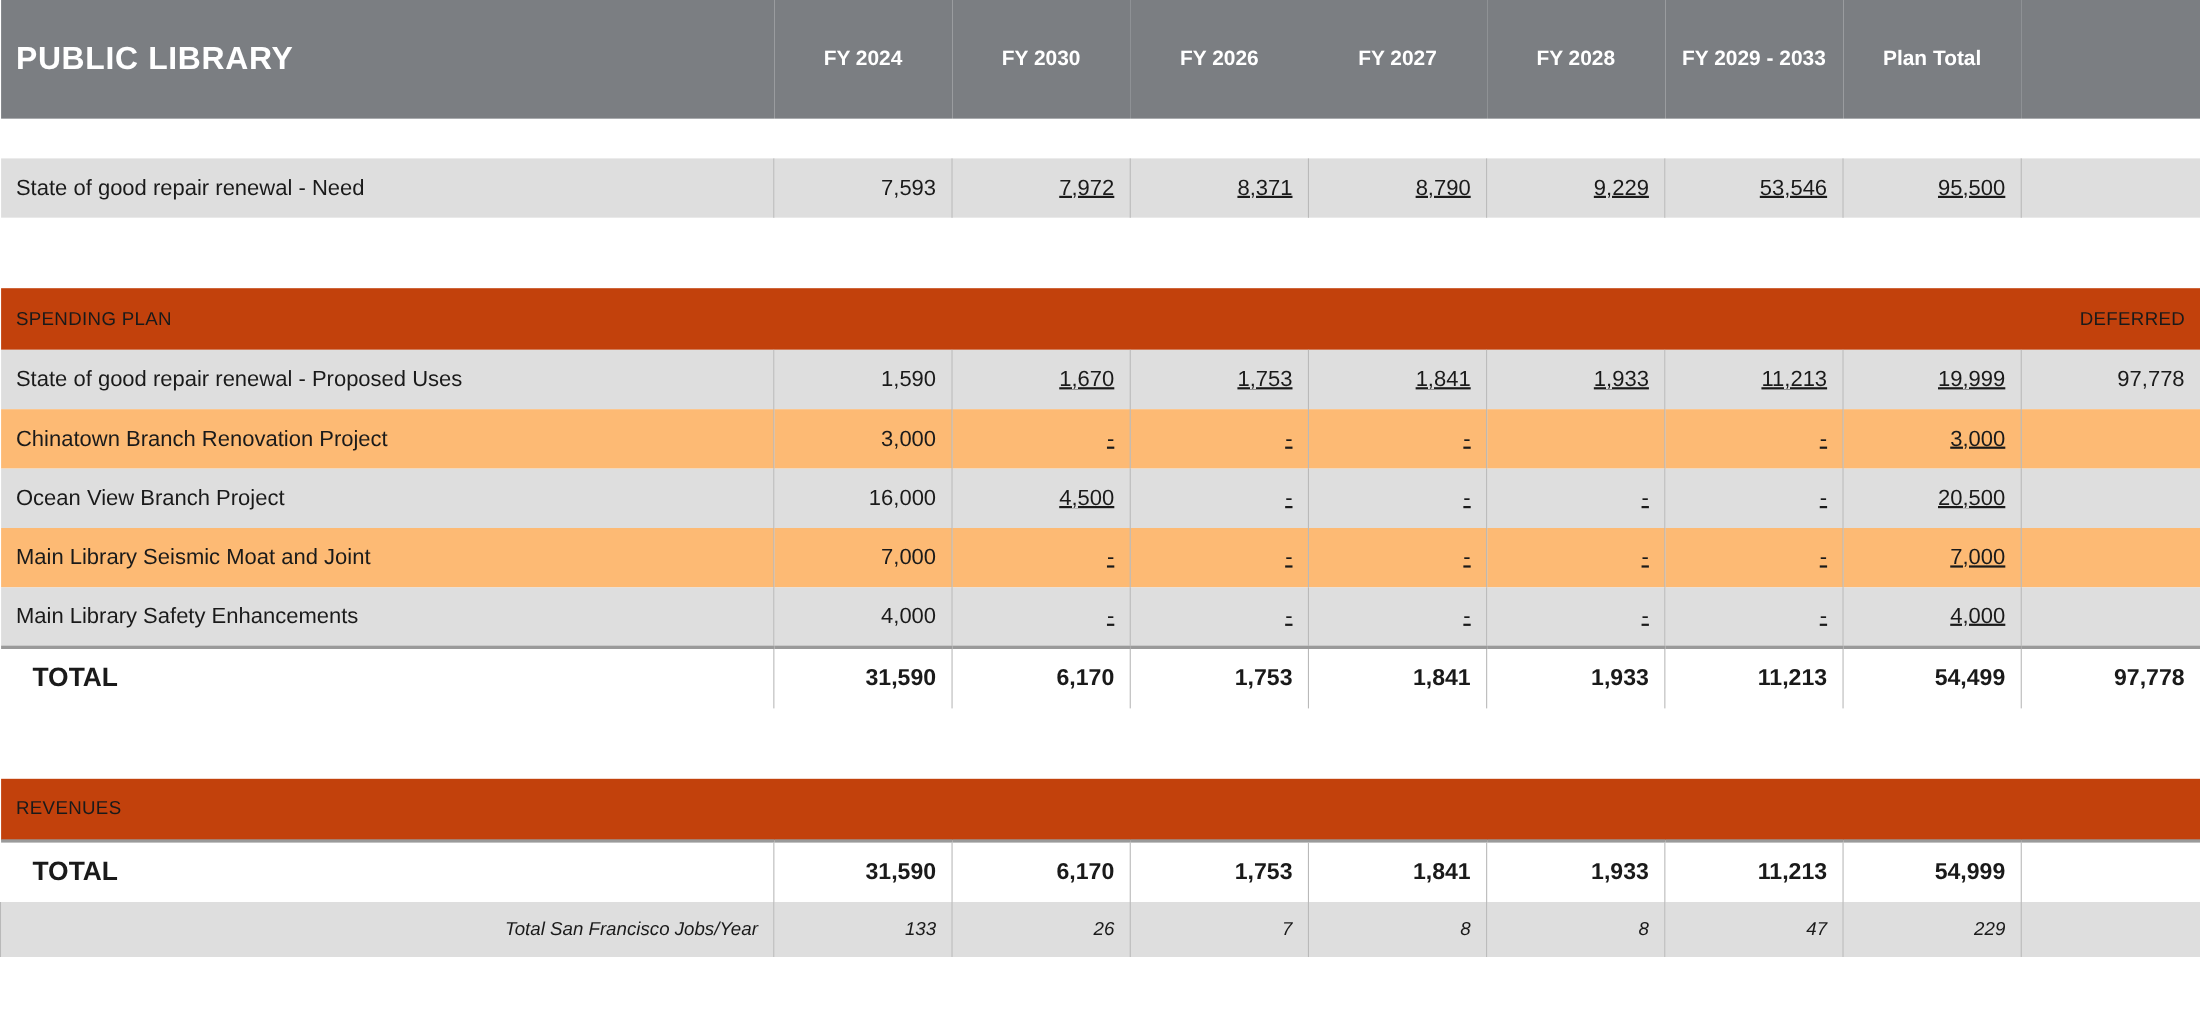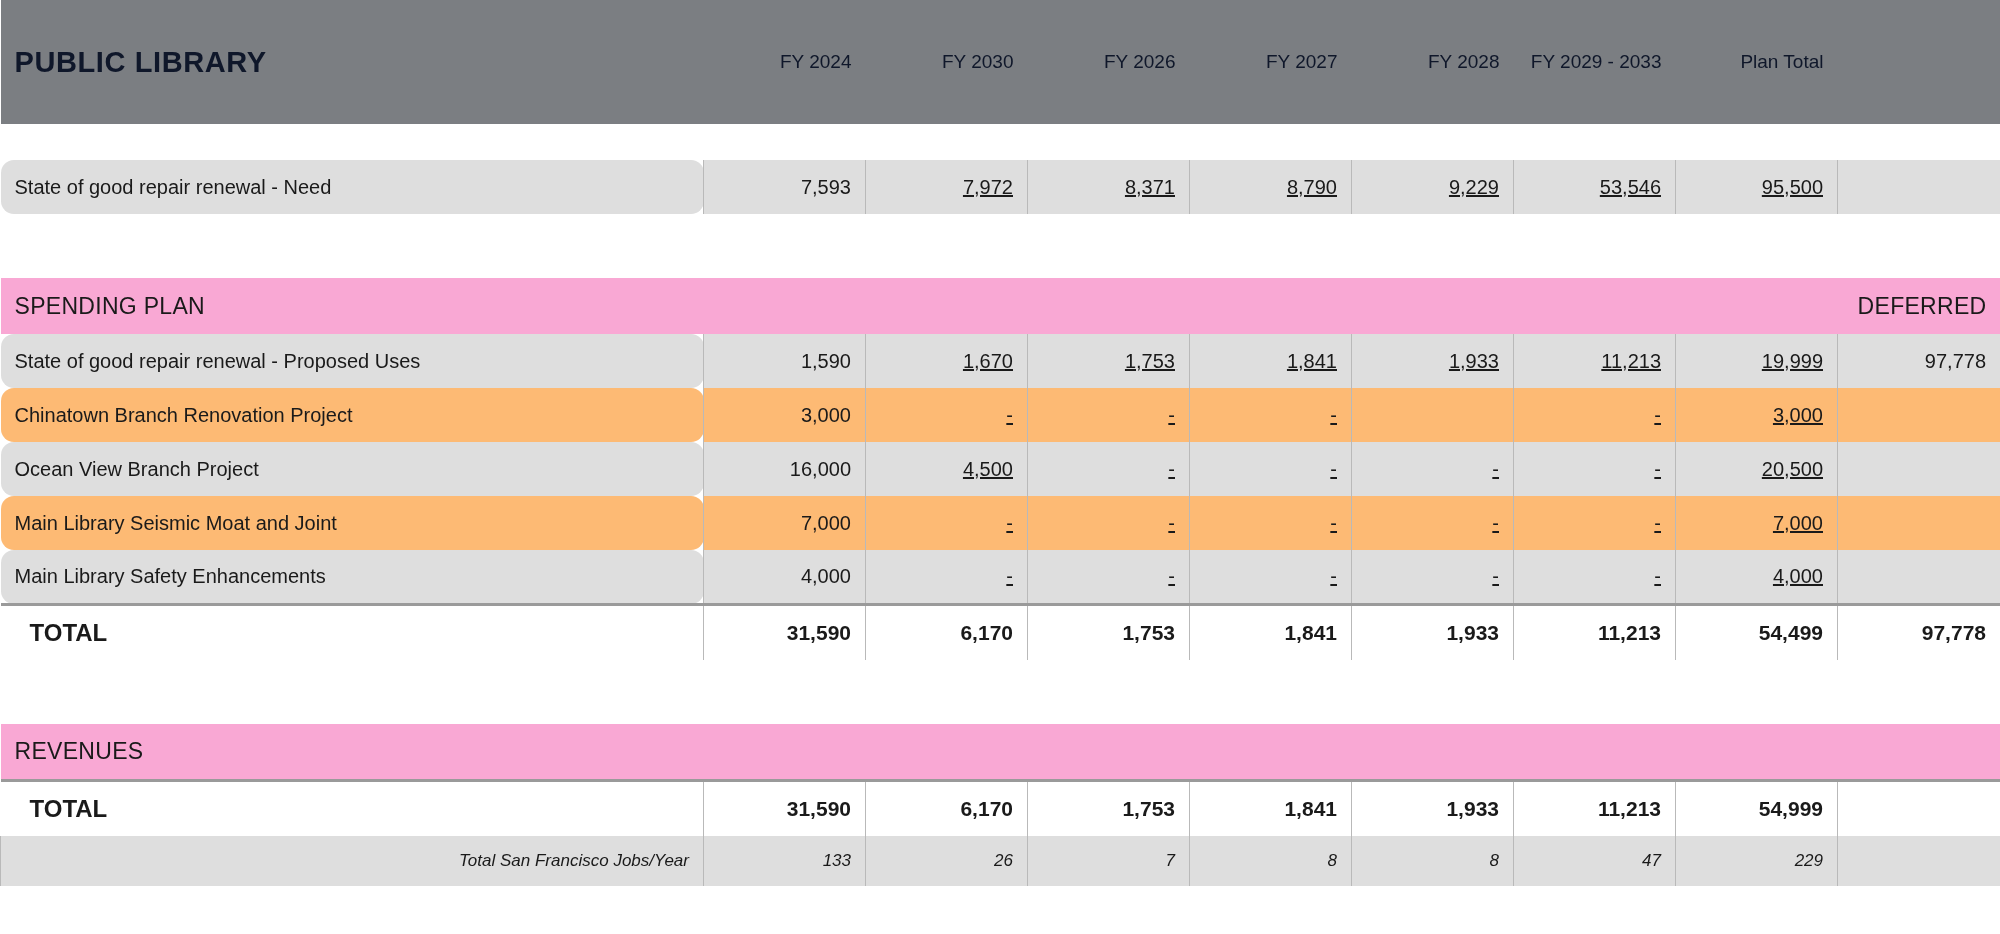--- a/index.html
+++ b/index.html
@@ -25,48 +25,48 @@
   }
   
   col.c-label    { width: 703px; }
   col.c-year     { width: 162px; }
   col.c-plan     { width: 162px; }
   col.c-deferred { width: 163px; }
 
   
   tr.header-row td {
     background: #7b7e82;
-    color: #0f172a;
-    height: 124px;
+    color: #ffffff;
+    height: 108px;
     vertical-align: middle;
     padding: 0 14px;
     border: none;
   }
   td.hdr-title {
     font-size: 29px;
     font-weight: bold;
     letter-spacing: 0.6px;
     text-align: left;
   }
   td.hdr-year {
     font-size: 19px;
-    font-weight: normal;
-    text-align: right;
+    font-weight: bold;
+    text-align: center;
     line-height: 1.35;
   }
 
   
   td {
     font-size: 20px;
     padding: 0 14px;
     height: 54px;
     vertical-align: middle;
     box-sizing: border-box;
   }
-  td.label { text-align: left; border-radius: 13px; }
+  td.label { text-align: left; }
   td.num   { text-align: right; }
 
   
   tr.shade td { background: #dedede; }
   tr.plain td { background: #fdba74; }
 
   
   tr.data td.num,
   tr.data td.deferred {
     border-left: 1px solid #b9b9b9;
@@ -81,24 +81,24 @@
     border: none;
   }
   tr.spacer-lg td {
     height: 64px;
     background: #ffffff;
     border: none;
   }
 
   
   tr.section td {
-    background: #f9a8d4;
+    background: #c2410c;
     height: 56px;
     border: none;
-    font-size: 23px;
+    font-size: 17px;
   }
   td.section-title {
     text-align: left;
     letter-spacing: 0.3px;
   }
   td.section-right {
     text-align: right;
     letter-spacing: 0.3px;
   }
 

